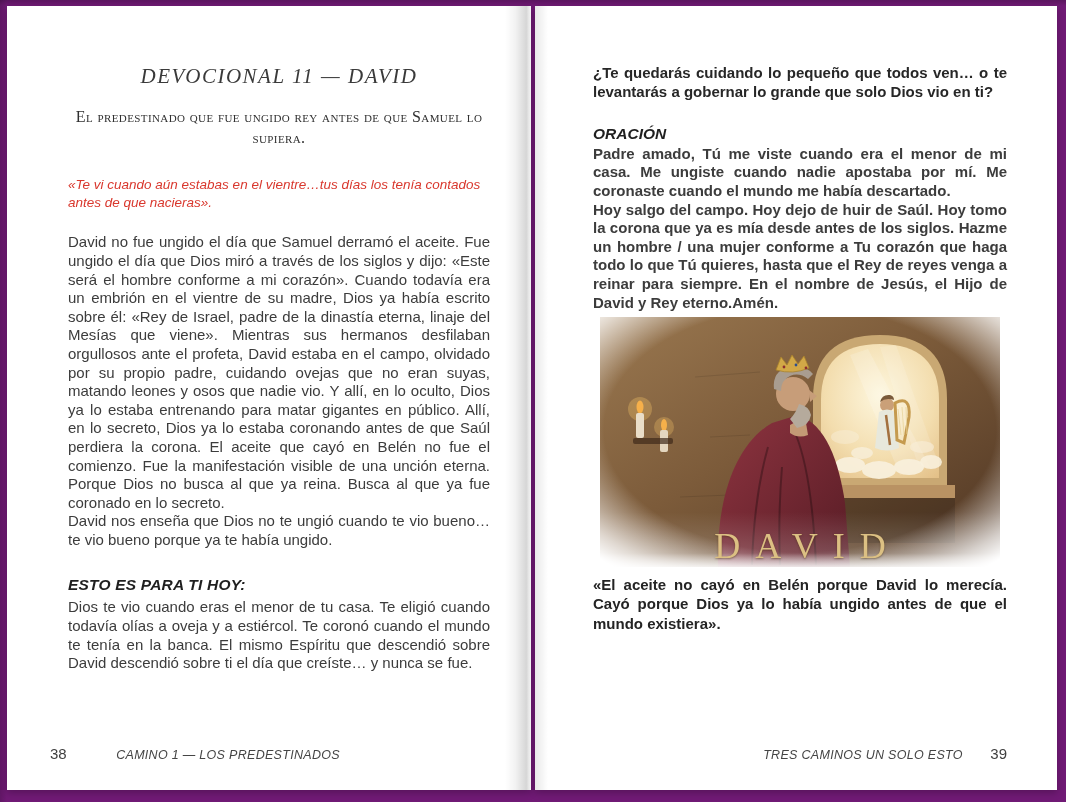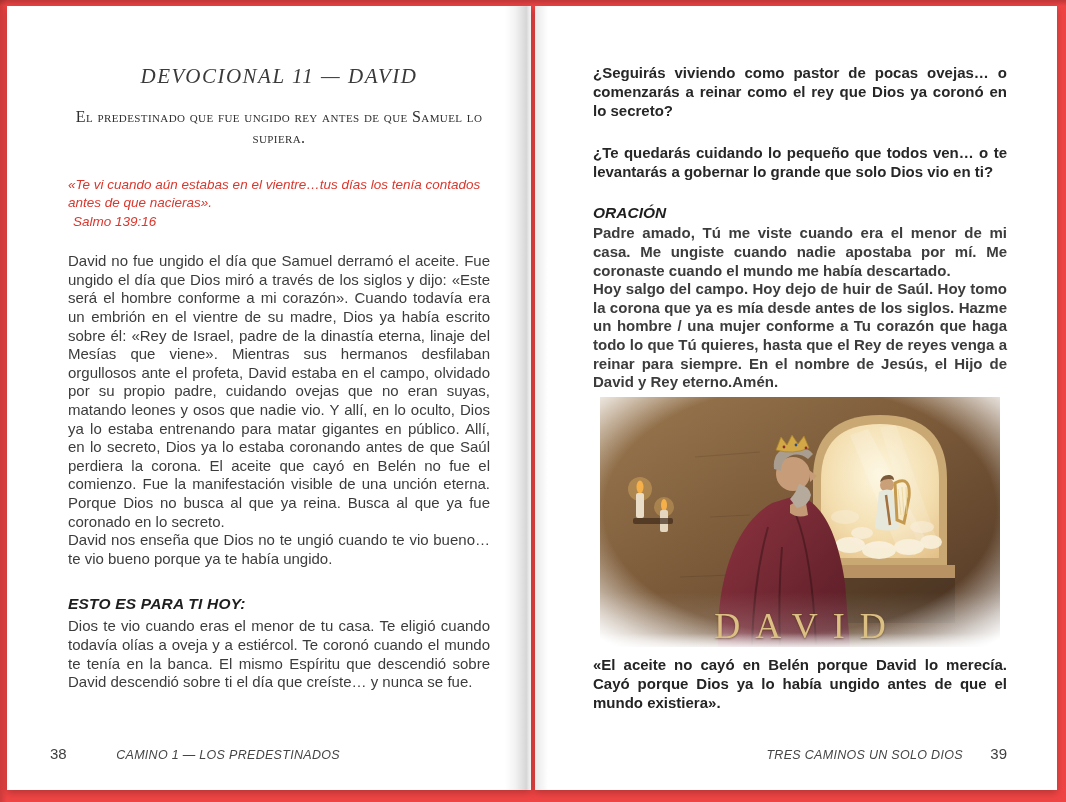--- a/index.html
+++ b/index.html
@@ -3,21 +3,21 @@
 <meta charset="utf-8">
 <style>
   html,body{margin:0;padding:0;}
   body{
     width:1066px;height:802px;
     background:#e4e4e4;
     font-family:"Liberation Sans", sans-serif;
     -webkit-font-smoothing:antialiased;
     overflow:hidden;
   }
-  .canvas{position:relative;width:1066px;height:802px;background:#ef4444;}
+  .canvas{position:relative;width:1066px;height:802px;background:#701a75;}
   .edge-top{position:absolute;top:0;left:0;right:0;height:6px;
     background:linear-gradient(to bottom, rgba(0,0,0,0.20), rgba(0,0,0,0));}
   .edge-left{position:absolute;top:0;left:0;bottom:0;width:7px;
     background:linear-gradient(to right, rgba(0,0,0,0.14), rgba(0,0,0,0));}
 
   .page{position:absolute;top:6px;height:784px;background:#ffffff;
     box-shadow:0 3px 7px rgba(0,0,0,0.22);}
   .page-left{left:7px;width:524px;}
   .page-right{left:535px;width:522px;}
   .page-left::after{content:"";position:absolute;top:0;bottom:0;right:0;width:26px;
@@ -72,21 +72,20 @@
   <div class="edge-left"></div>
 
   <div class="page page-left">
     <div class="inner-left">
       <h1 class="title">DEVOCIONAL 11 — DAVID</h1>
       <h2 class="subtitle">El predestinado que fue ungido rey antes de que Samuel lo supiera.</h2>
 
 
       <div class="quote">
         <p>«Te vi cuando aún estabas en el vientre…tus días los tenía contados antes de que nacieras».</p>
-        <p class="ref">Salmo 139:16</p>
       </div>
 
       <div class="body-text">
         <p>David no fue ungido el día que Samuel derramó el aceite. Fue ungido el día que Dios miró a través de los siglos y dijo: «Este será el hombre conforme a mi corazón». Cuando todavía era un embrión en el vientre de su madre, Dios ya había escrito sobre él: «Rey de Israel, padre de la dinastía eterna, linaje del Mesías que viene». Mientras sus hermanos desfilaban orgullosos ante el profeta, David estaba en el campo, olvidado por su propio padre, cuidando ovejas que no eran suyas, matando leones y osos que nadie vio. Y allí, en lo oculto, Dios ya lo estaba entrenando para matar gigantes en público. Allí, en lo secreto, Dios ya lo estaba coronando antes de que Saúl perdiera la corona. El aceite que cayó en Belén no fue el comienzo. Fue la manifestación visible de una unción eterna. Porque Dios no busca al que ya reina. Busca al que ya fue coronado en lo secreto.</p>
         <p>David nos enseña que Dios no te ungió cuando te vio bueno… te vio bueno porque ya te había ungido.</p>
       </div>
 
       <h3 class="section-heading">ESTO ES PARA TI HOY:</h3>
       <div class="body-text">
         <p>Dios te vio cuando eras el menor de tu casa. Te eligió cuando todavía olías a oveja y a estiércol. Te coronó cuando el mundo te tenía en la banca. El mismo Espíritu que descendió sobre David descendió sobre ti el día que creíste… y nunca se fue.</p>
@@ -94,21 +93,20 @@
     </div>
 
     <div class="footer footer-left">
       <span class="pagenum">38</span>
       <span class="booktitle">CAMINO 1 — LOS PREDESTINADOS</span>
     </div>
   </div>
 
   <div class="page page-right">
     <div class="inner-right">
-      <p class="question">¿Seguirás viviendo como pastor de pocas ovejas… o comenzarás a reinar como el rey que Dios ya coronó en lo secreto?</p>
       <p class="question">¿Te quedarás cuidando lo pequeño que todos ven… o te levantarás a gobernar lo grande que solo Dios vio en ti?</p>
 
       <h3 class="prayer-heading">ORACIÓN</h3>
       <div class="body-text prayer">
         <p>Padre amado, Tú me viste cuando era el menor de mi casa. Me ungiste cuando nadie apostaba por mí. Me coronaste cuando el mundo me había descartado.</p>
         <p>Hoy salgo del campo. Hoy dejo de huir de Saúl. Hoy tomo la corona que ya es mía desde antes de los siglos. Hazme un hombre / una mujer conforme a Tu corazón que haga todo lo que Tú quieres, hasta que el Rey de reyes venga a reinar para siempre. En el nombre de Jesús, el Hijo de David y Rey eterno.Amén.</p>
       </div>
 
       <div class="figure">
         <svg width="400" height="250" viewBox="0 0 400 250">
@@ -210,17 +208,17 @@
           <rect y="195" width="400" height="55" fill="url(#bfade)"></rect>
           <rect width="400" height="250" fill="url(#vig)"></rect>
         </svg>
         <div class="caption">DAVID</div>
       </div>
 
       <p class="closing-quote">«El aceite no cayó en Belén porque David lo merecía. Cayó porque Dios ya lo había ungido antes de que el mundo existiera».</p>
     </div>
 
     <div class="footer footer-right">
-      <span class="booktitle">TRES CAMINOS UN SOLO DIOS</span>
+      <span class="booktitle">TRES CAMINOS UN SOLO ESTO</span>
       <span class="pagenum">39</span>
     </div>
   </div>
 </div>
 
 </body></html>

